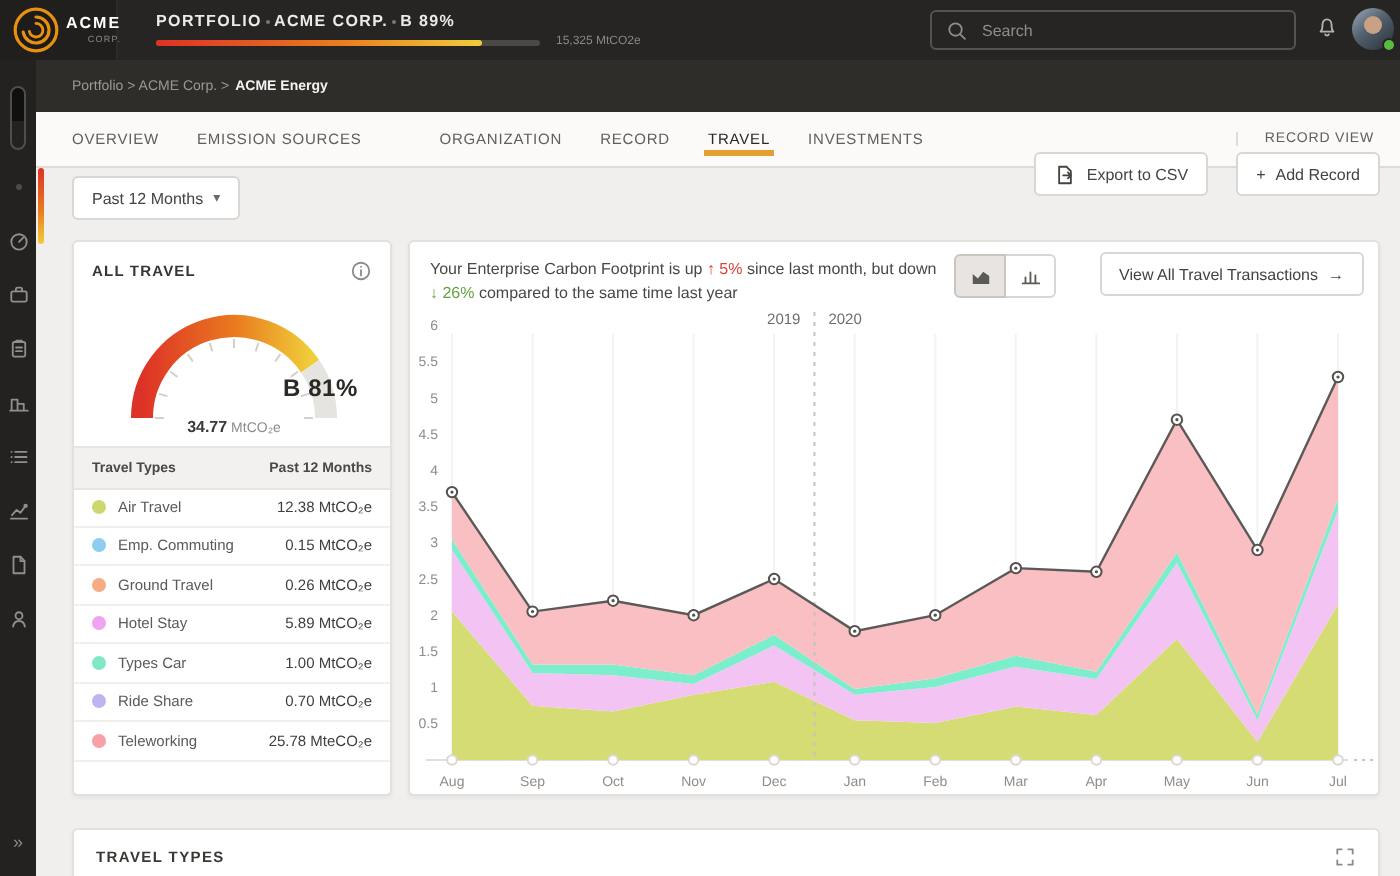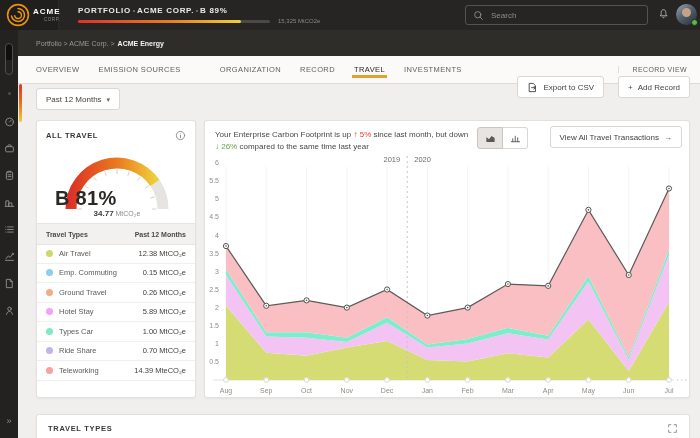--- a/index.html
+++ b/index.html
@@ -58,21 +58,21 @@
   
   .card{position:absolute;background:#fff;border:1px solid #e3e0dd;border-radius:3px;box-shadow:0 1px 2px rgba(0,0,0,.05);box-sizing:border-box}
   .summary-card{left:36px;top:120px;width:160px;height:278px}
   .chart-card{left:204px;top:120px;width:486px;height:278px}
   .bottom-card{left:36px;top:414px;width:654px;height:34px}
   .card-title-row{display:flex;justify-content:space-between;align-items:center;padding:9px 9px 0}
   .card-title{font-size:7.5px;font-weight:bold;letter-spacing:.6px;color:#383633}
   .info{color:#8d8b87;cursor:pointer}
   
   .gauge-wrap{position:absolute;left:18px;top:26px;width:124px;height:78px}
-  .gauge-grade{position:absolute;left:0;right:0;top:40px;text-align:left;font-size:20px;font-weight:bold;color:#2b2926;letter-spacing:.3px}
+  .gauge-grade{position:absolute;left:0;right:0;top:40px;text-align:right;font-size:12px;font-weight:bold;color:#2b2926;letter-spacing:.3px}
   .gauge-value{position:absolute;left:0;right:0;top:62px;text-align:center;font-size:7px;color:#8d8b88}
   .gauge-value b{color:#3c3a37;font-size:8px}
   
   .ttable-head{position:absolute;top:102px;left:0;right:0;height:20px;background:#f3f1ef;border-top:1px solid #e7e4e1;border-bottom:1px solid #e7e4e1;
                display:flex;justify-content:space-between;align-items:center;padding:0 9px;font-size:7px;font-weight:bold;color:#4a4845}
   .ttable-rows{position:absolute;top:123px;left:0;right:0;bottom:1px;overflow:hidden}
   .trow{display:flex;align-items:center;height:18.5px;padding:0 9px;border-bottom:1px solid #f1efed;cursor:pointer}
   .dot{width:7px;height:7px;border-radius:50%;flex:none}
   .tlabel{margin-left:6px;font-size:7.5px;color:#5c5a57}
   .tval{margin-left:auto;font-size:7.5px;color:#403e3b}
@@ -280,21 +280,21 @@
         <span class="tval">1.00 MtCO₂e</span>
       </div>
       <div class="trow">
         <span class="dot" style="background: rgb(191, 180, 240);"></span>
         <span class="tlabel">Ride Share</span>
         <span class="tval">0.70 MtCO₂e</span>
       </div>
       <div class="trow">
         <span class="dot" style="background: rgb(247, 160, 166);"></span>
         <span class="tlabel">Teleworking</span>
-        <span class="tval">14.39 MteCO₂e</span>
+        <span class="tval">25.78 MteCO₂e</span>
       </div>
     </div>
 </div>
 
 <div class="card chart-card">
   <div class="headline">
     <span>Your Enterprise Carbon Footprint is up </span><span id="hl-up" style="color: rgb(217, 69, 58);">↑ 5%</span><span> since last month, but down </span><span id="hl-down" style="color: rgb(99, 163, 69);">↓ 26%</span><span> compared to the same time last year</span>
   </div>
   <div class="toggles">
     <div class="toggle active">

